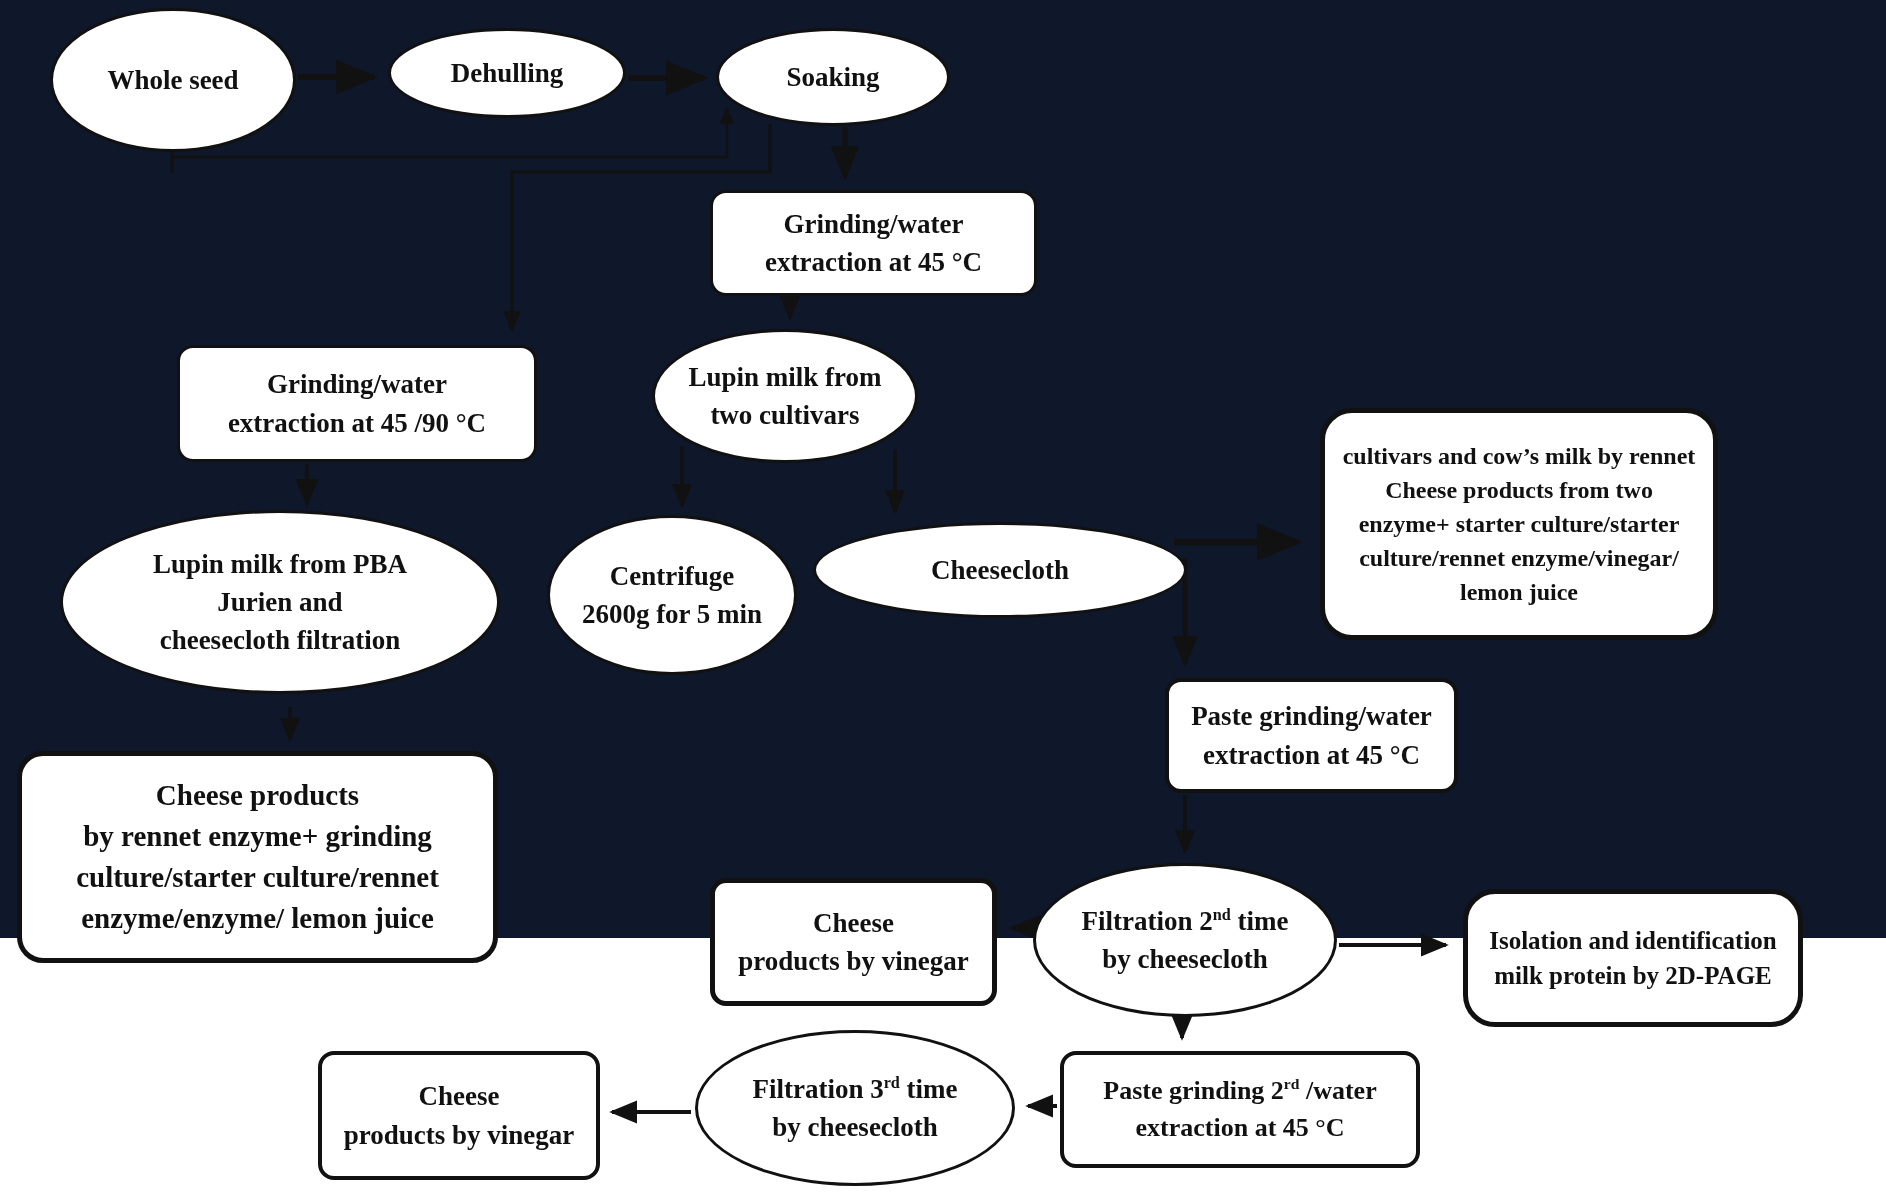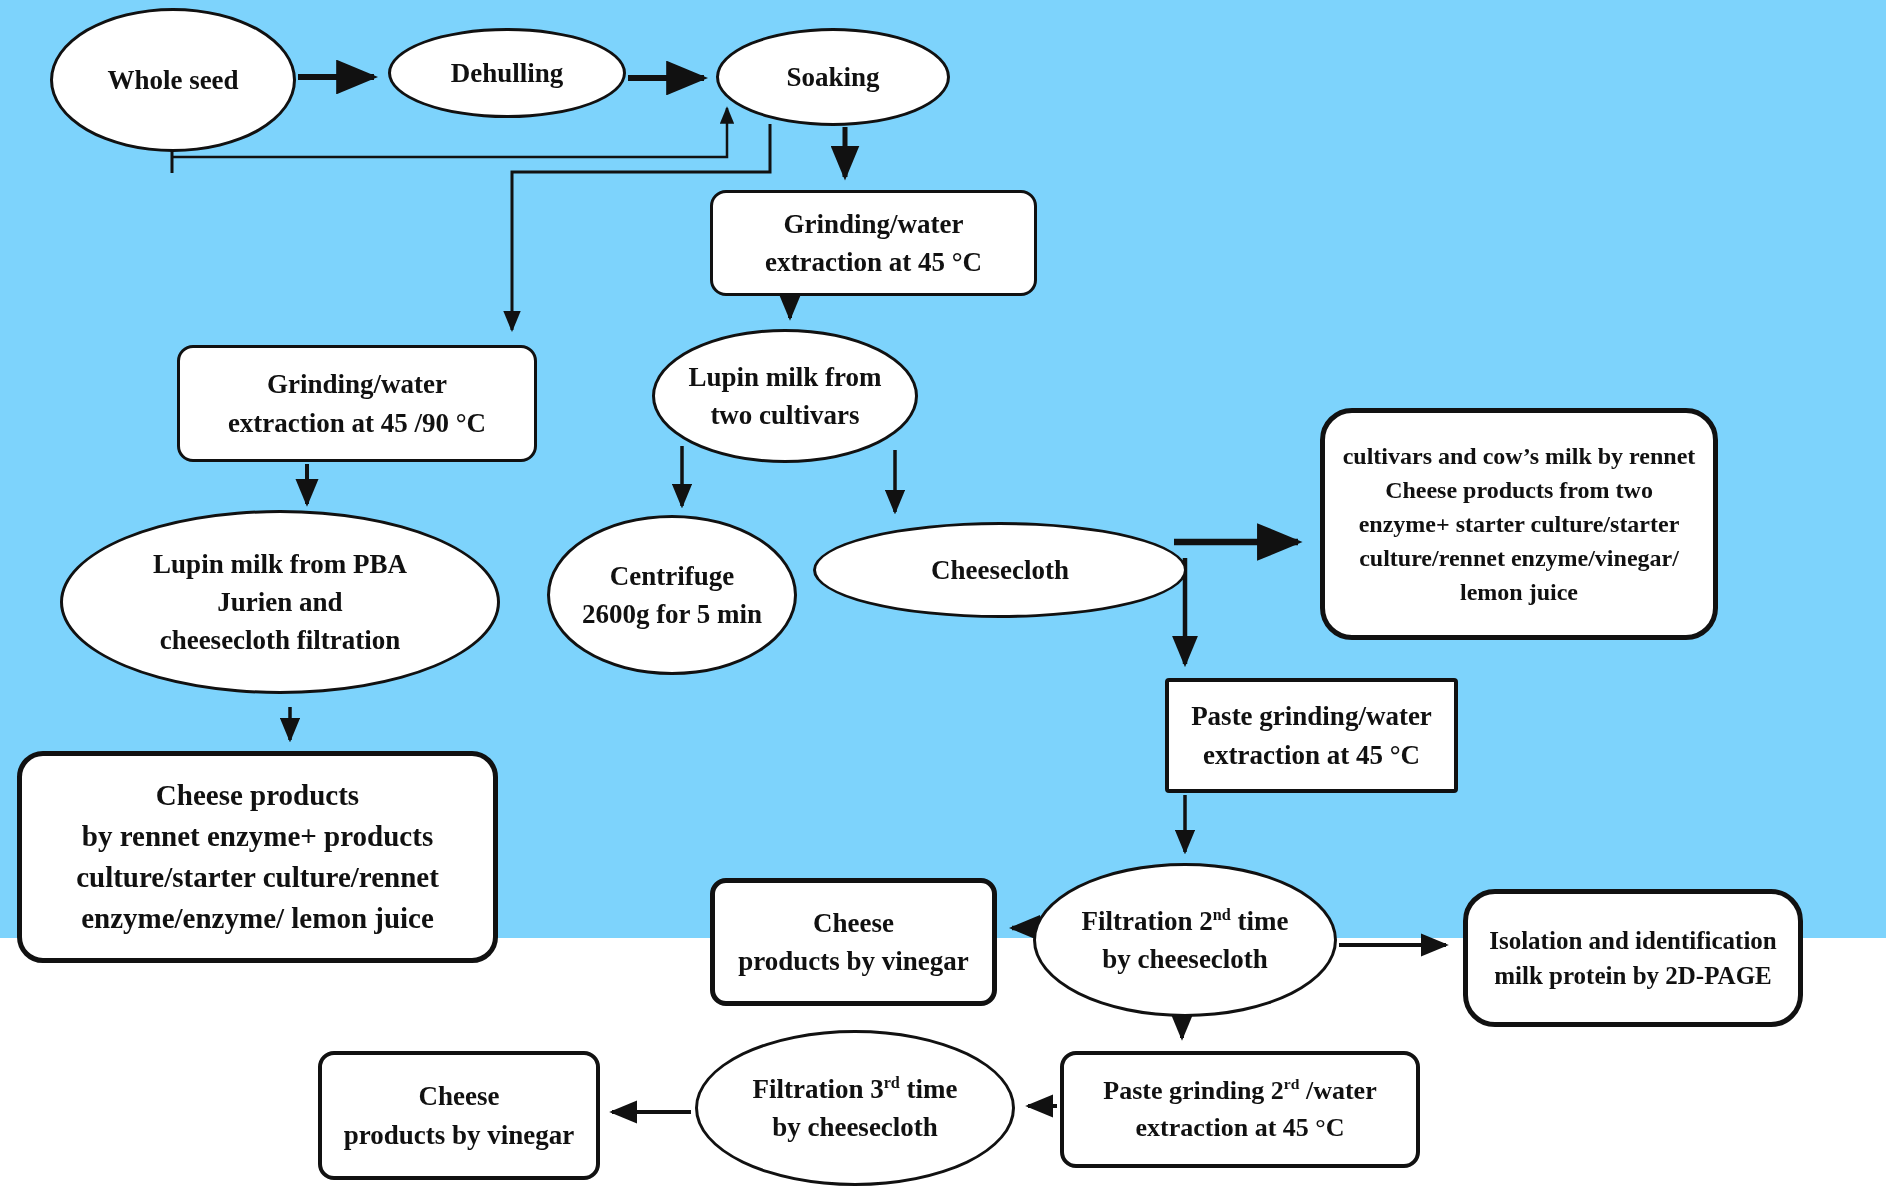--- a/index.html
+++ b/index.html
@@ -1,18 +1,18 @@
 <!DOCTYPE html>
 <html><head>
 <meta charset="utf-8">
 <style>
   html,body{margin:0;padding:0;background:#ffffff;}
   body{width:1886px;height:1194px;overflow:hidden;
        font-family:"Liberation Serif","DejaVu Serif",serif;}
-  #canvas{position:relative;width:1886px;height:938px;background:#7dd3fc;}
+  #canvas{position:relative;width:1886px;height:938px;background:#0f172a;}
   #connectors{position:absolute;left:0;top:0;z-index:1;}
   .node{position:absolute;z-index:2;display:flex;flex-direction:column;
         justify-content:center;align-items:center;text-align:center;
         font-weight:700;color:#111;background:#fff;border:3px solid #111;
         box-sizing:border-box;line-height:1.42;white-space:nowrap;}
   .ellipse{border-radius:50%;}
   .node sup{font-size:0.60em;line-height:0;}
 </style>
 </head>
 <body>
@@ -76,32 +76,32 @@
     </div>
     <div class="node ellipse" style="left: 547px; top: 515px; width: 250px; height: 160px; border-width: 3px; font-size: 27px; border-color: rgb(17, 17, 17); color: rgb(17, 17, 17);">
       <div>Centrifuge</div>
       <div>2600g for 5 min</div>
     </div>
     <div class="node ellipse" style="left: 813px; top: 522px; width: 374px; height: 96px; border-width: 3px; font-size: 27px; border-color: rgb(17, 17, 17); color: rgb(17, 17, 17);">
       <div>Cheesecloth</div>
     </div>
     <div class="node rect" style="left: 17px; top: 751px; width: 481px; height: 212px; border-radius: 26px; border-width: 5px; font-size: 29px; border-color: rgb(17, 17, 17); color: rgb(17, 17, 17);">
       <div>Cheese products</div>
-      <div>by rennet enzyme+ products</div>
+      <div>by rennet enzyme+ grinding</div>
       <div>culture/starter culture/rennet</div>
       <div>enzyme/enzyme/ lemon juice</div>
     </div>
     <div class="node rect" style="left: 1320px; top: 408px; width: 398px; height: 232px; border-radius: 32px; border-width: 5px; font-size: 24px; border-color: rgb(17, 17, 17); color: rgb(17, 17, 17);">
       <div>cultivars and cow’s milk by rennet</div>
       <div>Cheese products from two</div>
       <div>enzyme+ starter culture/starter</div>
       <div>culture/rennet enzyme/vinegar/</div>
       <div>lemon juice</div>
     </div>
-    <div class="node rect" style="left: 1165px; top: 678px; width: 293px; height: 115px; border-radius: 4px; border-width: 4px; font-size: 27px; border-color: rgb(17, 17, 17); color: rgb(17, 17, 17);">
+    <div class="node rect" style="left: 1165px; top: 678px; width: 293px; height: 115px; border-radius: 16px; border-width: 4px; font-size: 27px; border-color: rgb(17, 17, 17); color: rgb(17, 17, 17);">
       <div>Paste grinding/water</div>
       <div>extraction at 45 °C</div>
     </div>
     <div class="node ellipse" style="left: 1033px; top: 863px; width: 304px; height: 154px; border-width: 3px; font-size: 27px; border-color: rgb(17, 17, 17); color: rgb(17, 17, 17);">
       <div>Filtration 2<sup>nd</sup> time</div>
       <div>by cheesecloth</div>
     </div>
     <div class="node rect" style="left: 710px; top: 878px; width: 287px; height: 128px; border-radius: 16px; border-width: 5px; font-size: 27px; border-color: rgb(17, 17, 17); color: rgb(17, 17, 17);">
       <div>Cheese</div>
       <div>products by vinegar</div>

